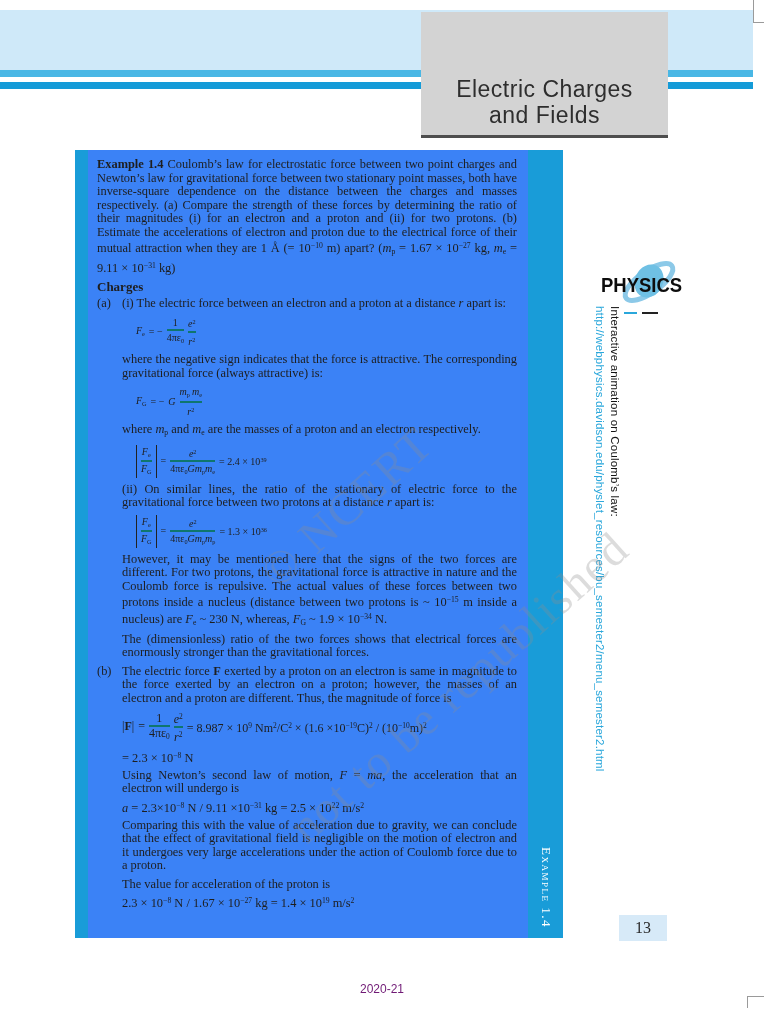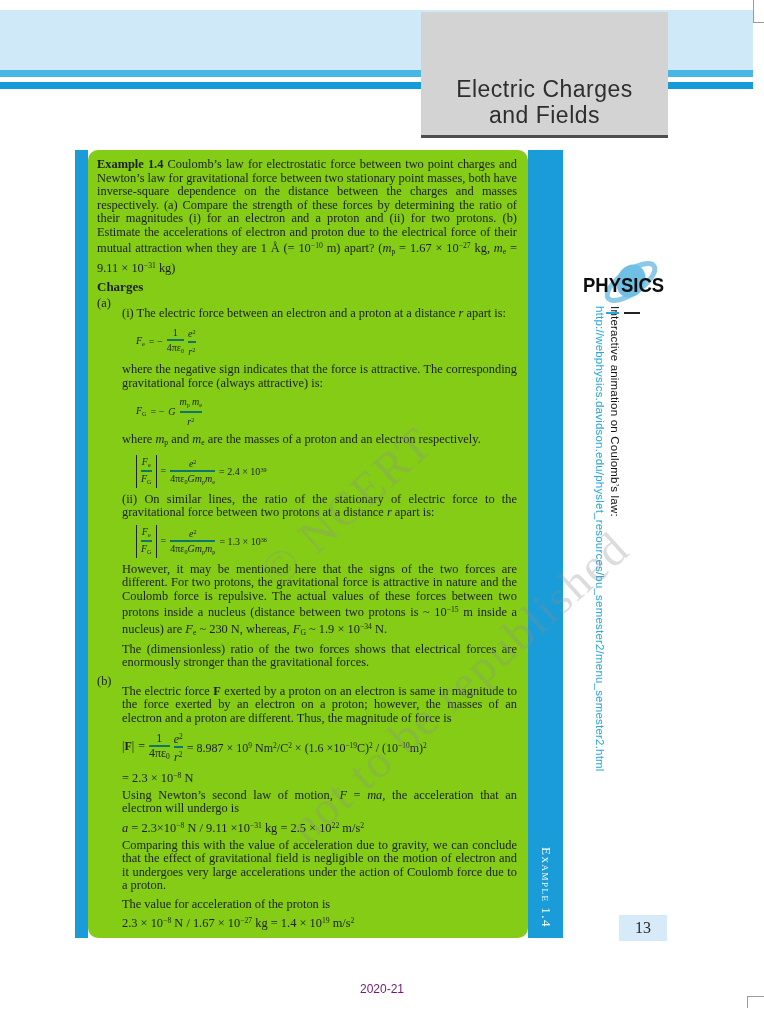--- a/index.html
+++ b/index.html
@@ -17,44 +17,44 @@
   .title-box span{font-family:"Liberation Sans",sans-serif;font-size:23px;line-height:26px;
              color:#2e2e2e;letter-spacing:0.5px;}
 
   
   .example-block{position:absolute;left:75px;top:150px;width:488px;height:788px;}
   .bar-left{position:absolute;left:0;top:0;bottom:0;width:13px;background:#199cd8;}
   .bar-right{position:absolute;right:0;top:0;bottom:0;width:35px;background:#199cd8;}
   .tab-label{position:absolute;bottom:10px;left:50%;transform:translateX(-50%);
              writing-mode:vertical-rl;color:#ffffff;font-variant:small-caps;
              font-size:13px;letter-spacing:1.5px;white-space:nowrap;font-family:"Liberation Serif",serif;}
-  .content{position:absolute;left:13px;top:0;bottom:0;width:440px;background:#84cc16;
+  .content{position:absolute;left:13px;top:0;bottom:0;width:440px;background:#3b82f6;
            box-sizing:border-box;padding:8px 11px 4px 9px;overflow:hidden;
-           font-size:12.4px;line-height:13.5px;border-radius:10px;}
+           font-size:12.4px;line-height:13.5px;}
   .par{text-align:justify;margin:0 0 3px 0;}
   .lead{font-weight:bold;}
   .sol{font-weight:bold;margin:5px 0 3px 0;font-size:13px;}
   .item{display:flex;margin:0 0 2px 0;}
   .item-label{width:25px;flex:none;}
-  .item-body{flex:1;min-width:0;margin-top:10px;}
+  .item-body{flex:1;min-width:0;}
   sub{font-size:0.62em;vertical-align:-0.25em;}
   sup{font-size:0.62em;vertical-align:0.55em;}
   i{font-style:italic;}
   
   .frm{display:flex;align-items:center;margin:5px 0 5px 14px;font-size:10px;flex-wrap:wrap;}
   .frm>span{margin-right:4px;}
   .frac{display:inline-flex;flex-direction:column;text-align:center;vertical-align:middle;line-height:13px;}
   .frac .den{border-top:2px solid #0f766e;}
   .absfrac{border-left:1.2px solid #222;border-right:1.2px solid #222;padding:0 4px;}
   .frm-tight{font-size:12px;margin-left:0;}
   .frm-line2{margin:0 0 4px 40px;}
   .mathline{margin:2px 0 3px 0;}
 
   
-  .physics-logo{position:absolute;left:582px;top:252px;width:90px;height:66px;z-index:1;}
+  .physics-logo{position:absolute;left:600px;top:252px;width:90px;height:66px;z-index:1;}
   .physics-logo .word{position:absolute;left:1px;top:21px;font-family:"Liberation Sans",sans-serif;
         font-weight:bold;font-size:21px;color:#0d0d0d;letter-spacing:0;transform:scaleX(0.88);
         transform-origin:left center;white-space:nowrap;}
   .logo-dash-a{position:absolute;left:24px;top:60px;width:13px;height:2px;background:#2aa7db;}
   .logo-dash-b{position:absolute;left:42px;top:60px;width:16px;height:2px;background:#222;}
   .side-note{position:absolute;left:592px;top:306px;height:660px;writing-mode:vertical-rl;
              font-family:"Liberation Sans",sans-serif;font-size:11.5px;letter-spacing:0.2px;}
   .side-note .lbl{color:#141414;margin-bottom:0;}
   .side-note .url{color:#2aa7db;}
   .side-note div{line-height:15px;}

